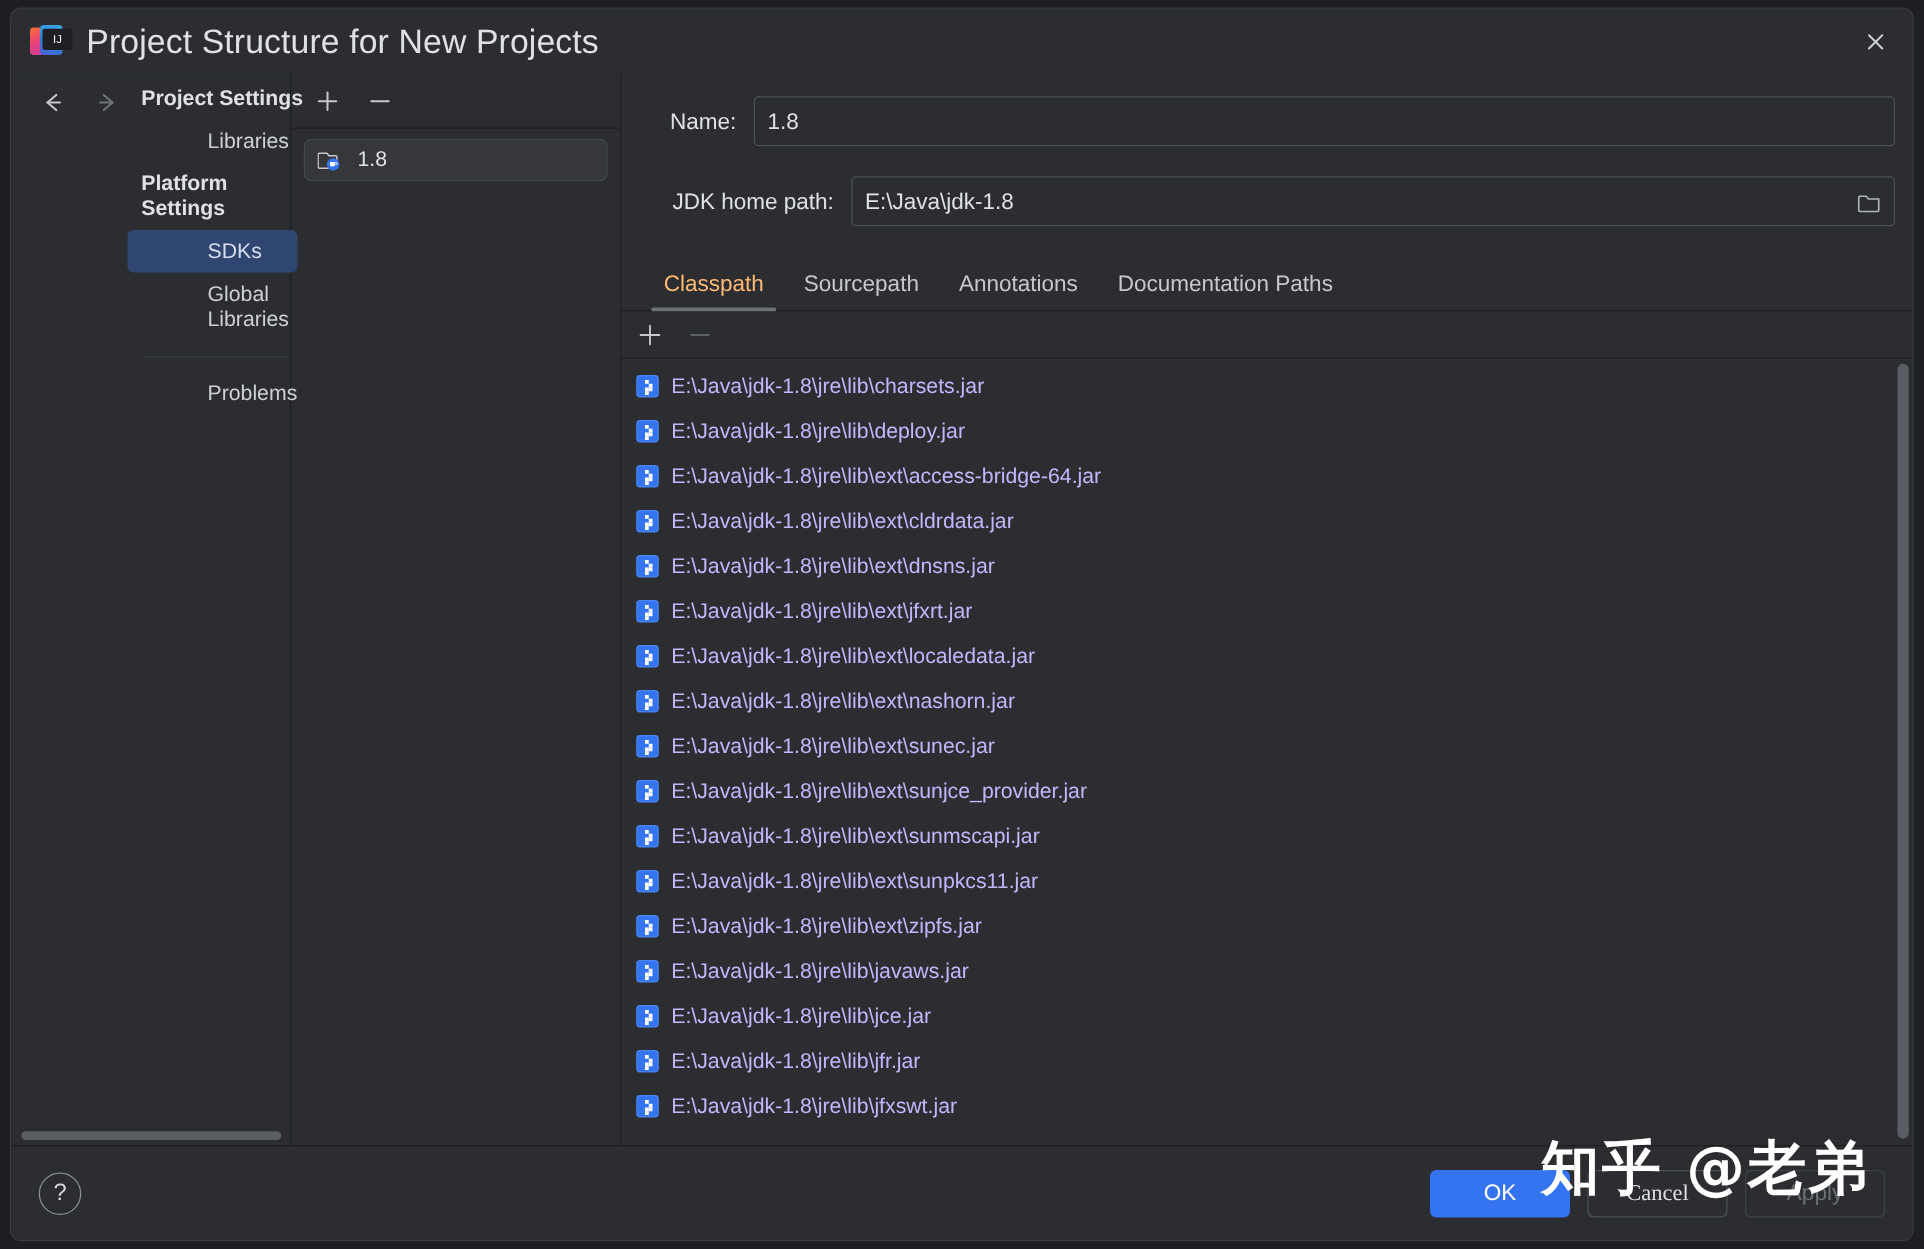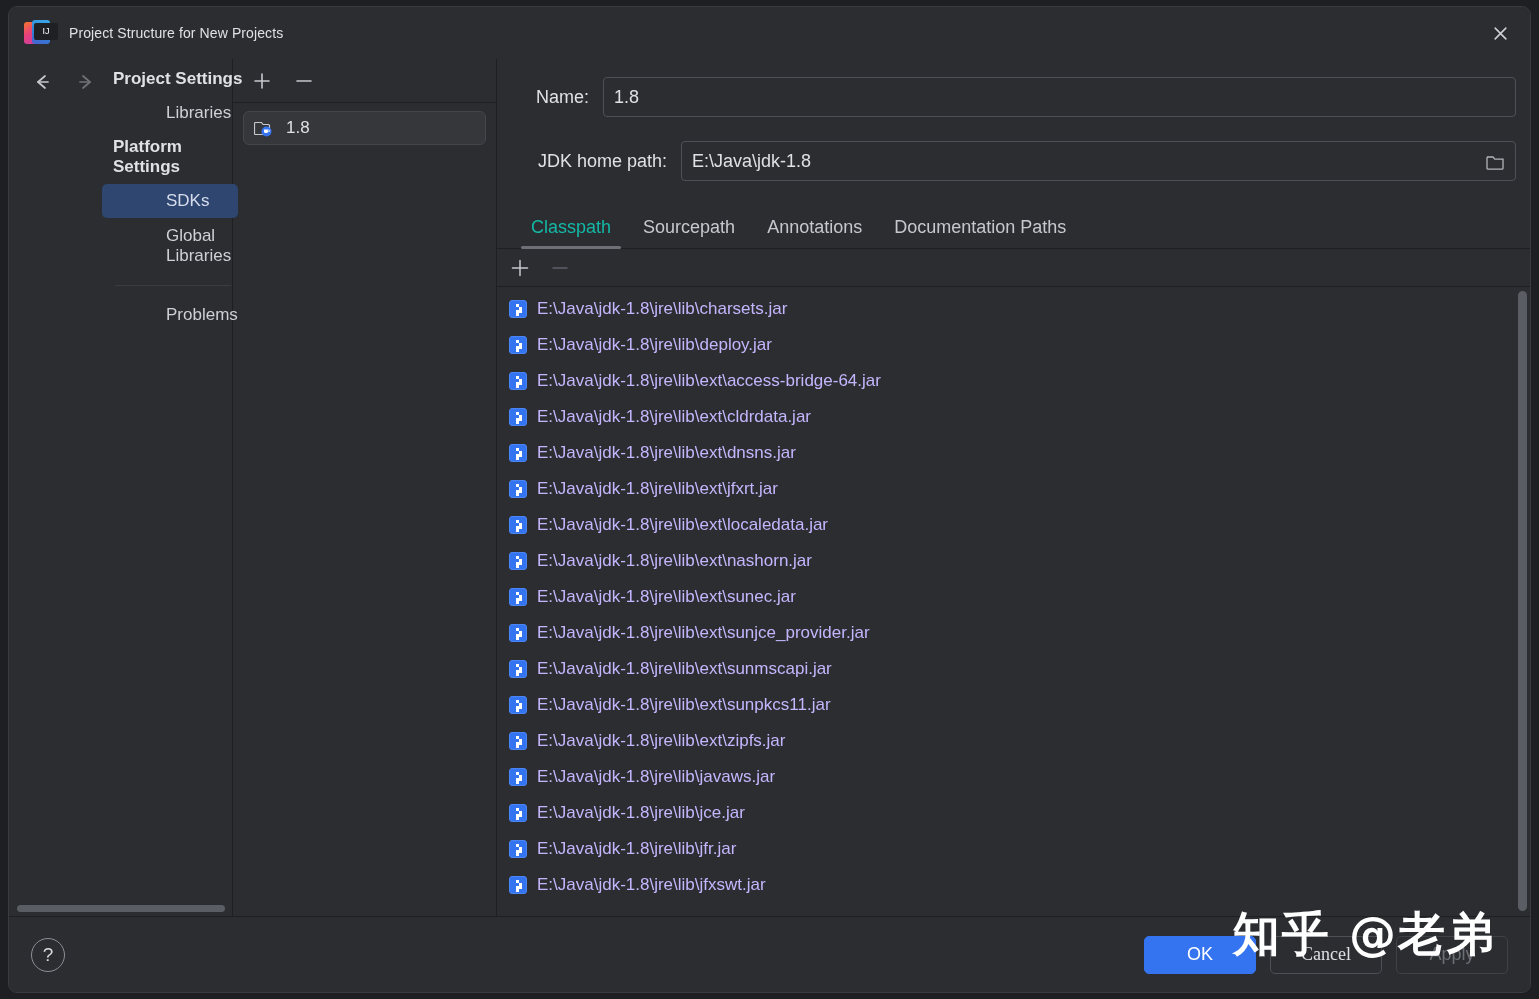--- a/index.html
+++ b/index.html
@@ -28,21 +28,21 @@
   }
   .app-icon { width: 28px; height: 28px; position: relative; flex: 0 0 28px; }
   .app-icon .sq1 { position:absolute; left:1px; top:3px; width:16px; height:22px; border-radius:3px;
     background: linear-gradient(150deg,#f6762c 0%,#e8417a 45%,#c93ea8 100%); }
   .app-icon .sq2 { position:absolute; left:9px; top:1px; width:18px; height:24px; border-radius:3px;
     background: linear-gradient(200deg,#3ba9e8 0%,#2e7fd4 60%,#4b5fd1 100%); }
   .app-icon .ij   { position:absolute; left:11px; top:4px; width:24px; height:17px; background:#1f2023; border-radius:2px;
     color:#ffffff; font-size:9px; line-height:17px; text-align:center; font-family:"Liberation Sans",sans-serif; }
   .title-text {
     margin-left: 18px;
-    font-size: 14px; color: #dfe1e5; letter-spacing: .1px;
+    font-size: 27px; color: #dfe1e5; letter-spacing: .1px;
   }
   .close-btn {
     position: absolute; right: 10px; top: 9px;
     width: 40px; height: 34px;
     display:flex; align-items:center; justify-content:center;
     cursor: pointer; border-radius: 4px;
   }
   .close-btn svg { width: 17px; height: 17px; }
 
   
@@ -133,21 +133,21 @@
     padding-left: 18px;
     border-bottom: 1px solid #1e1f22;
     height: 44px; flex: 0 0 44px;
   }
   .tab {
     font-size: 18px; color: #c6c8cd;
     padding: 0 16px 10px 16px;
     cursor: pointer;
     position: relative;
   }
-  .tab.active { color: #14b8a6; }
+  .tab.active { color: #fdba74; }
   .tab.active::after {
     content:""; position:absolute; left:6px; right:6px; bottom:-1px; height:3px;
     background: #6d7177; border-radius: 2px;
   }
 
   
   .list-toolbar {
     height: 38px; flex: 0 0 38px;
     display:flex; align-items:center; gap: 14px;
     padding-left: 10px;

